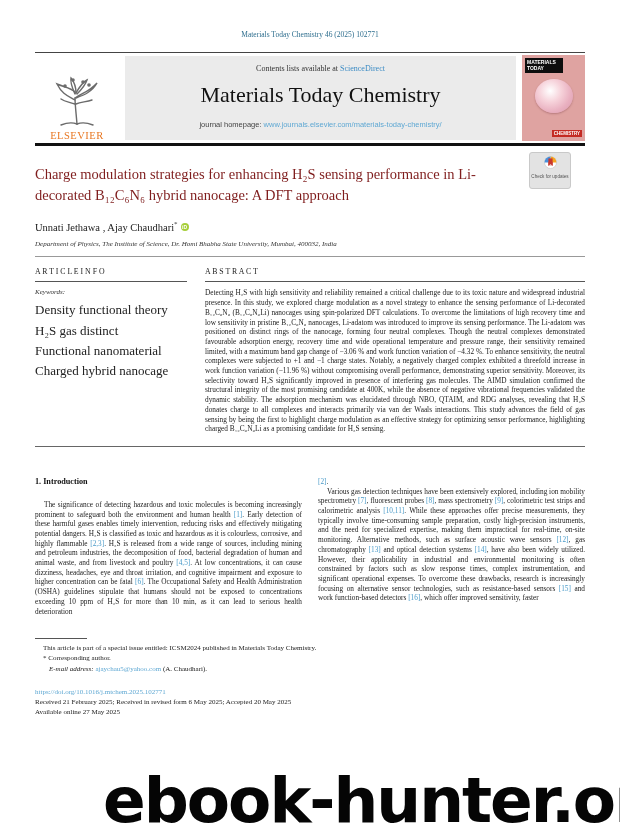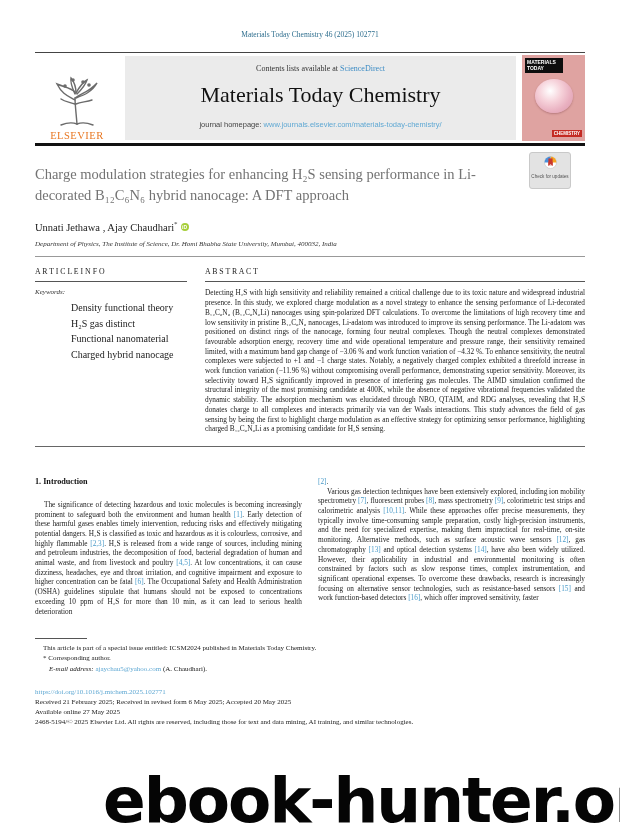--- a/index.html
+++ b/index.html
@@ -26,39 +26,39 @@
   .cover{ width:63px; position:relative; background:#dfa3a1; margin:2px 0 2px 0;}
   .cover-banner{ position:absolute; top:3px; left:3px; width:34px; background:#0d0d0d; color:#fff;
     font-family:"Liberation Sans","DejaVu Sans",sans-serif; font-weight:bold; font-size:5px; line-height:1.1; padding:2px;}
   .cover-sphere{ position:absolute; top:24px; left:13px; width:38px; height:34px; border-radius:50%;
     background:radial-gradient(circle at 40% 35%, #ffffff 0%, #f6d2da 35%, #e9b0c0 65%, #d898ae 100%);
     box-shadow:0 1px 2px rgba(120,60,70,.4);}
   .cover-chem{ position:absolute; bottom:4px; right:3px; background:#c42a23; color:#fff;
     font-family:"Liberation Sans","DejaVu Sans",sans-serif; font-weight:bold; font-size:4.5px; padding:1px 2px;}
   
   .title-row{ position:relative; margin-top:18px;}
-  .article-title{ width:478px; font-size:14.5px; line-height:1.48; color:#737373;}
+  .article-title{ width:478px; font-size:14.5px; line-height:1.48; color:#7f1d1d;}
   .check-badge{ position:absolute; right:14px; top:-12px; width:40px; height:33px; background:#e3e3e3;
     border:1px solid #c9c9c9; border-radius:3px; text-align:center; padding-top:2px; cursor:pointer;}
   .check-badge .badge-text{ font-family:"Liberation Sans","DejaVu Sans",sans-serif; font-size:4.6px; color:#555; line-height:1.15; margin-top:1px;}
   
   .authors-line{ margin-top:13px; font-size:10.5px; color:#1a1a1a;}
   .corr-star{ font-size:7px; vertical-align:super; color:#333;}
   .orcid{ display:inline-block; width:8px; height:8px; border-radius:50%; background:#a6ce39; color:#fff;
     font-family:"Liberation Sans","DejaVu Sans",sans-serif; font-size:5px; font-weight:bold; text-align:center; line-height:8px; vertical-align:1px; margin-left:3px;}
   .affiliation{ margin-top:8px; font-size:7px; font-style:italic; color:#333;}
   .thin-rule{ border:none; border-top:1px solid #999; margin:8px 0 0 0;}
   
   .info-abs{ display:flex; margin-top:10px; }
   .info-col{ width:152px; flex:none; }
   .abs-col{ flex:1; margin-left:18px; }
   .sec-head{ font-size:7.8px; color:#222; }
   .head-rule{ border:none; border-top:1px solid #555; margin:5px 0 6px 0;}
   .kw-label{ font-size:7px; font-style:italic; color:#333; margin-bottom:4px;}
-  .kw-item{ font-size:10px; color:#222; line-height:1.55;margin-left:36px;}
+  .kw-item{ font-size:13px; color:#222; line-height:1.55;}
   .abs-text{ font-size:7.3px; line-height:1.33; text-align:justify; color:#222;}
   .section-rule{ border:none; border-top:1px solid #666; margin:12px 0 0 0;}
   
   .intro{ display:flex; margin-top:30px; }
   .col{ width:267px; flex:none; font-size:7.3px; line-height:1.33; text-align:justify; color:#222;}
   .col-left{ margin-right:16px; }
   .intro-head{ font-size:8.2px; font-weight:bold; color:#111; margin-bottom:12px;}
   .para-indent{ text-indent:9px; }
   .ref{ color:#4a9bc9; }
   
@@ -185,19 +185,18 @@
       <div class="fn-line fn-ind">* Corresponding author.</div>
       <div class="fn-line" style="padding-left:14px;">
         <span class="em-label">E-mail address: </span><a href="#" class="link-light">ajaychau5@yahoo.com</a><span> (A. Chaudhari).</span>
       </div>
     </div>
 
     <div class="pub">
       <div class="pub-line"><a href="#" class="link-light">https://doi.org/10.1016/j.mtchem.2025.102771</a></div>
       <div class="pub-line">Received 21 February 2025; Received in revised form 6 May 2025; Accepted 20 May 2025</div>
       <div class="pub-line">Available online 27 May 2025</div>
-      <div class="pub-line">2468-5194/© 2025 Elsevier Ltd. All rights are reserved, including those for text and data mining, AI training, and similar technologies.</div>
     </div>
 
   </div>
 
   <div class="watermark">ebook-hunter.org</div>
 </div>
 
 </body></html>

